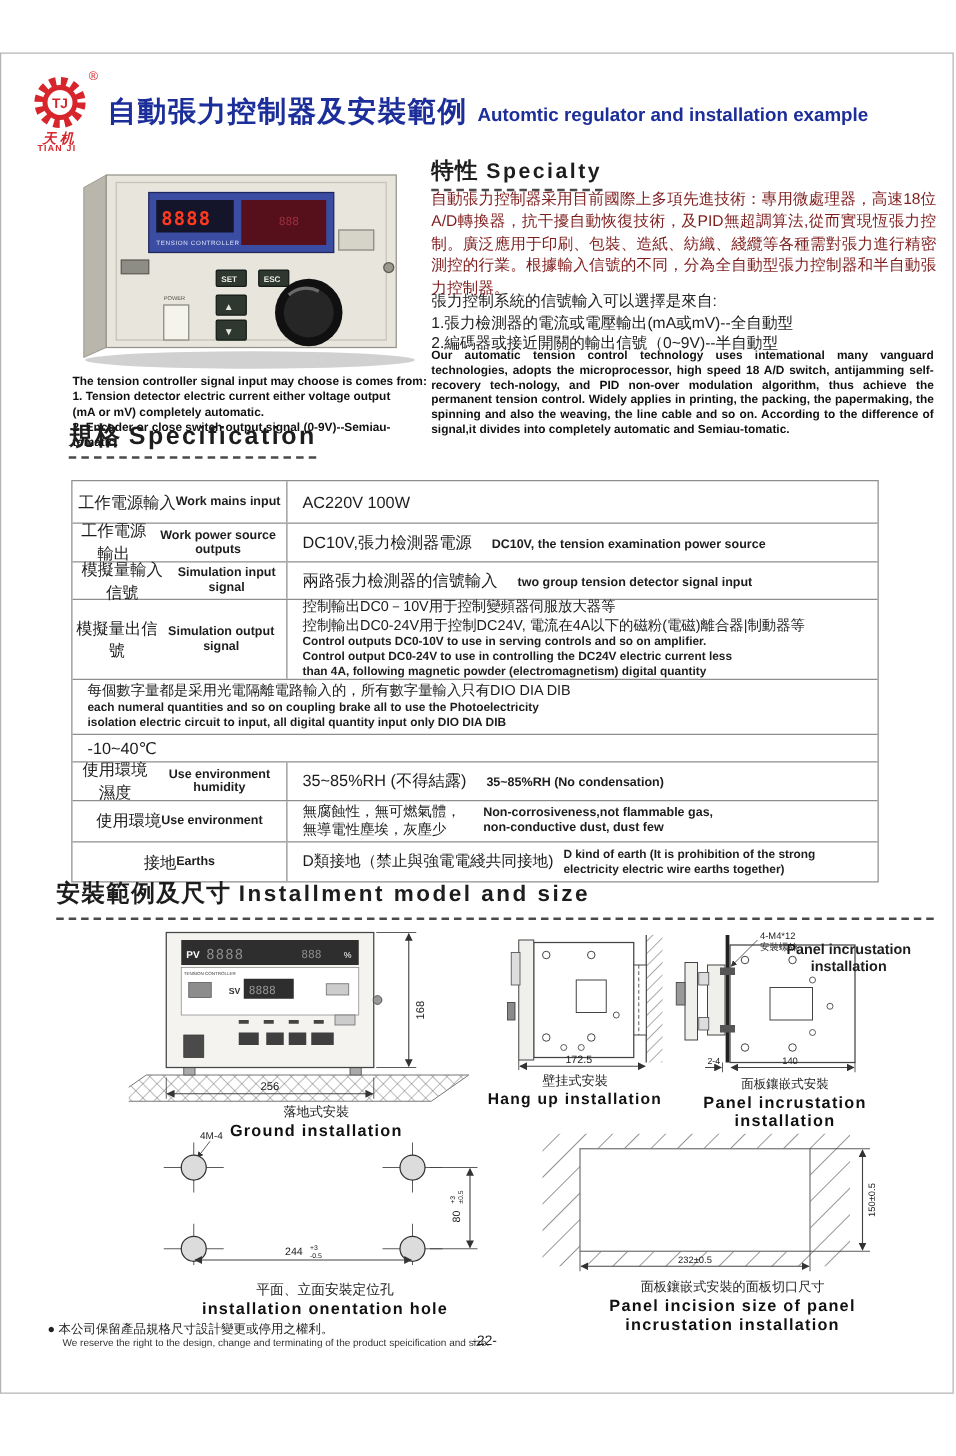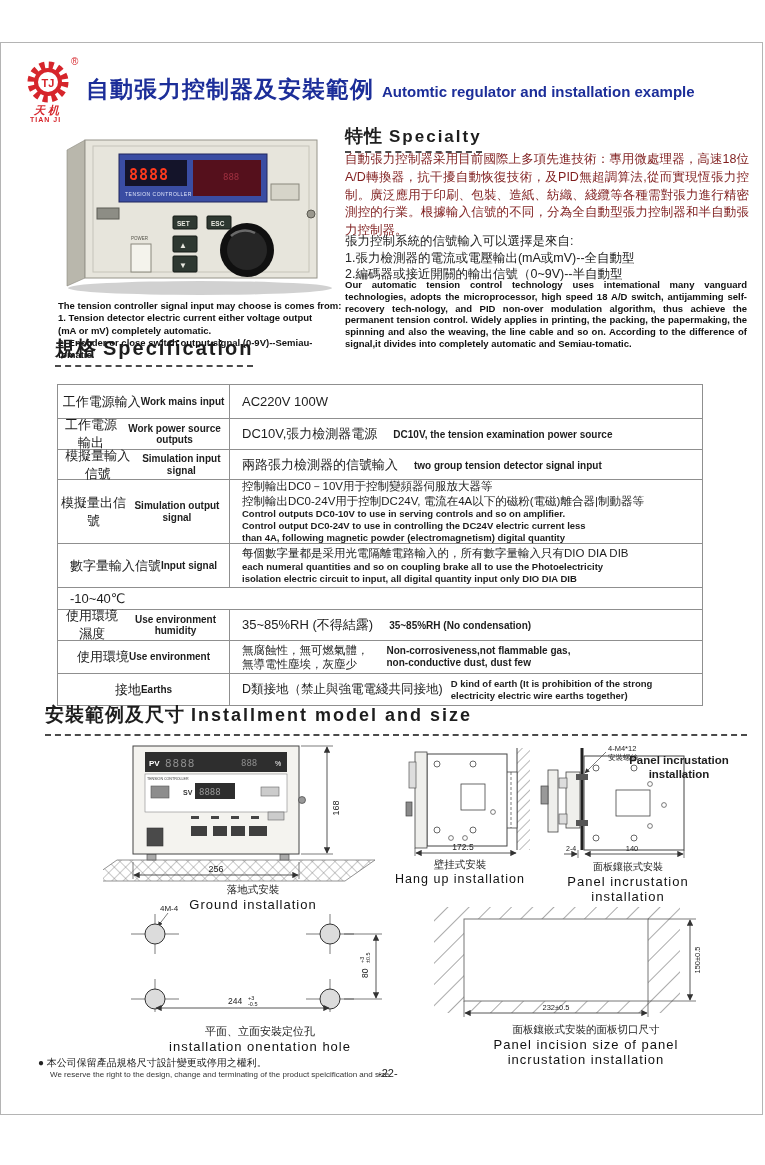--- a/index.html
+++ b/index.html
@@ -49,21 +49,21 @@
   .v-main { font-size:13px; }
   .v-en { font-size:10px; font-weight:bold; }
   .v-inline { display:flex; align-items:baseline; gap:16px; flex-wrap:wrap; }
   .v-zh-s { font-size:11.5px; line-height:1.25; }
   .v-en-s { font-size:9.5px; font-weight:bold; line-height:1.25; }
   .v-cols { display:flex; align-items:center; gap:18px; }
 
   
   .diag-label { text-align:center; }
   .dl-zh { font-size:10.5px; color:#222; }
-  .dl-en { font-size:13px; font-weight:normal; letter-spacing:1px; color:#111; }
+  .dl-en { font-size:13px; font-weight:bold; letter-spacing:1px; color:#111; }
   .corner-label { left:612px; top:754px; width:134px; text-align:center; font-size:11.5px; font-weight:bold; line-height:1.2; }
 
   
   .foot-zh { left:38px; top:1056px; font-size:10px; color:#222; }
   .foot-en { left:50px; top:1070px; font-size:8px; color:#333; }
   .page-num { left:378px; top:1067px; font-size:11px; color:#222; }
 
   svg text { font-family:"Liberation Sans","DejaVu Sans",sans-serif; }
   .seg { font-family:"DejaVu Sans Mono","Liberation Mono",monospace; }
 </style>
@@ -180,24 +180,20 @@
       </div>
       <div class="cell-value">
         <div class="v-zh-s">控制輸出DC0－10V用于控制變頻器伺服放大器等</div>
         <div class="v-zh-s">控制輸出DC0-24V用于控制DC24V, 電流在4A以下的磁粉(電磁)離合器|制動器等</div>
         <div class="v-en-s">Control outputs DC0-10V to use in serving controls and so on amplifier.</div>
         <div class="v-en-s">Control output DC0-24V to use in controlling the DC24V electric current less</div>
         <div class="v-en-s">than 4A, following magnetic powder (electromagnetism) digital quantity</div>
       </div>
     </div>
     <div class="spec-row" style="height:44px">
-      <div class="cell-label">
-        <div class="lzh">數字量輸入信號</div>
-        <div class="len">Input signal</div>
-      </div>
       <div class="cell-value">
         <div class="v-zh-s">每個數字量都是采用光電隔離電路輸入的，所有數字量輸入只有DIO DIA DIB</div>
         <div class="v-en-s">each numeral quantities and so on coupling brake all to use the Photoelectricity</div>
         <div class="v-en-s">isolation electric circuit to input, all digital quantity input only DIO DIA DIB</div>
       </div>
     </div>
     <div class="spec-row" style="height:22px">
       <div class="cell-value">
         <div class="v-main">-10~40℃</div>
       </div>

